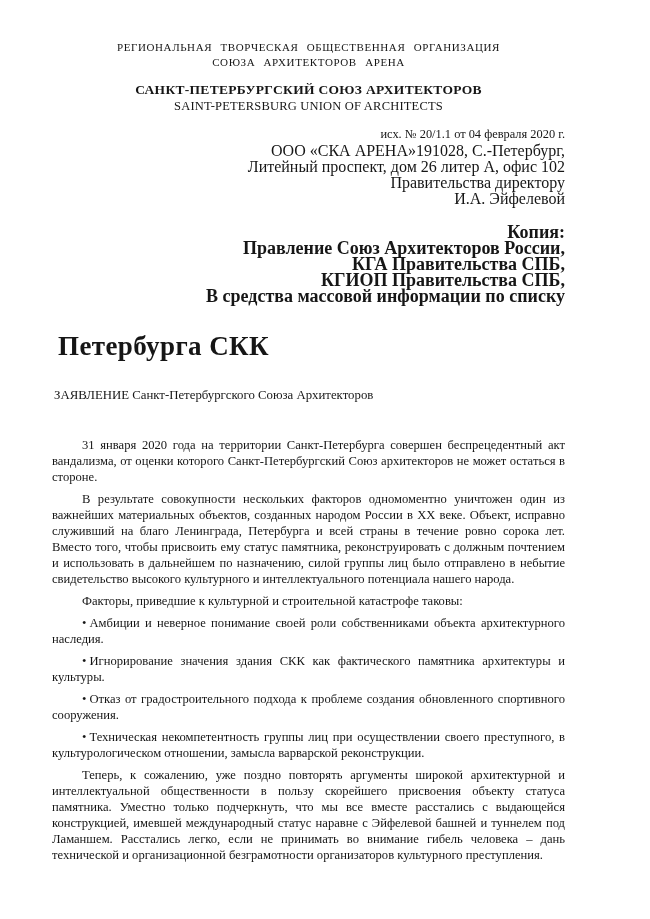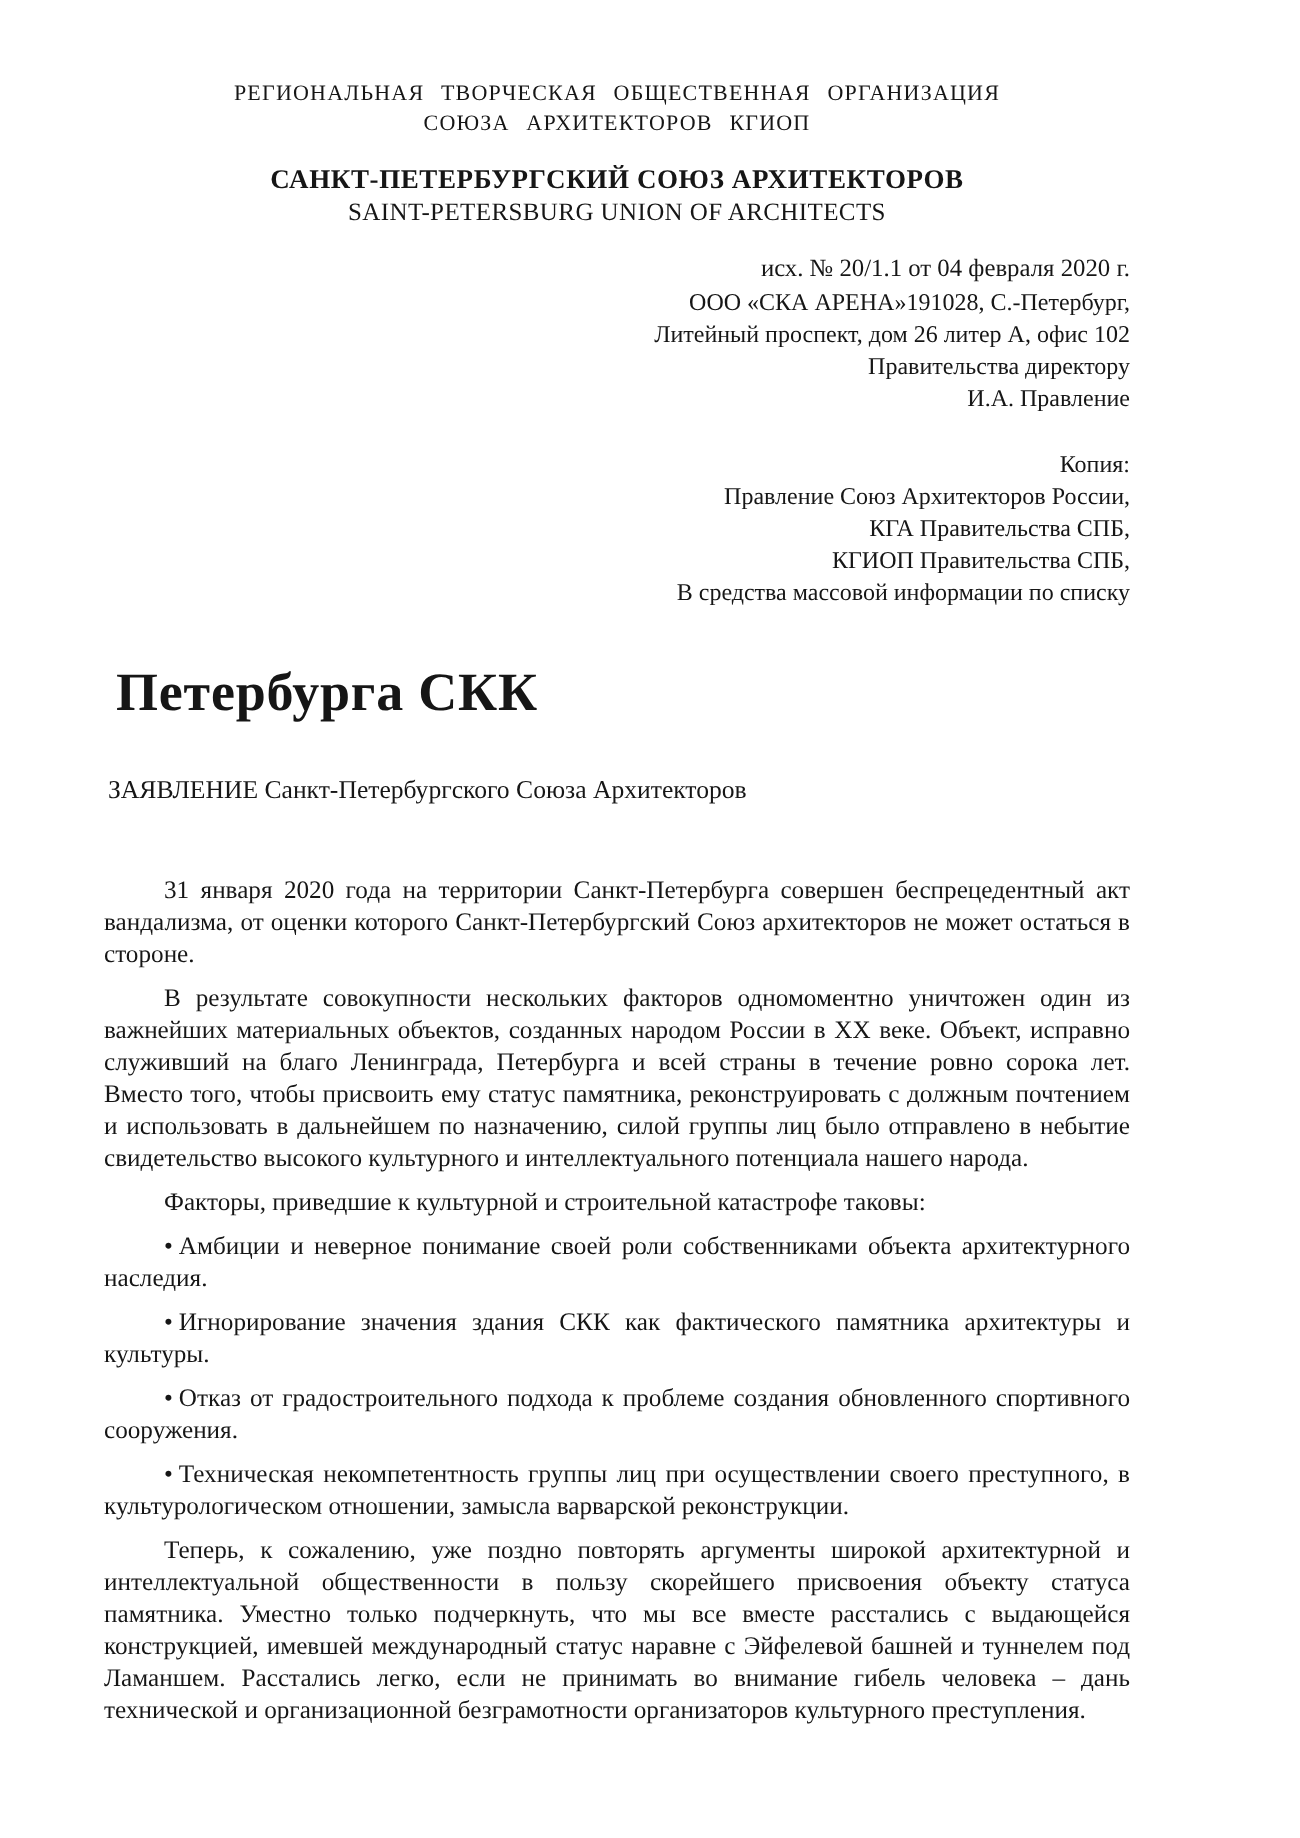--- a/index.html
+++ b/index.html
@@ -41,28 +41,29 @@
   }
   .ref-line {
     margin-top: 12px;
     font-size: 12.4px;
     line-height: 16px;
     text-align: right;
   }
   .recipient {
     margin-top: 1px;
     text-align: right;
-    font-size: 12px;
+    font-size: 16px;
     line-height: 16px;
   }
   .copies {
     margin-top: 17px;
     text-align: right;
-    font-size: 12px;
+    font-size: 18px;
     line-height: 16px;
+    font-weight: bold;
   }
   .doc-title {
     margin: 26px 0 0 6px;
     font-size: 27px;
     font-weight: bold;
     line-height: 32px;
     letter-spacing: 0.4px;
     text-align: left;
   }
   .doc-subtitle {
@@ -85,32 +86,32 @@
     padding-right: 3px;
   }
 </style>
 </head>
 <body>
 
 <div class="page">
 
   <div class="letterhead">
     <div class="org-line">РЕГИОНАЛЬНАЯ ТВОРЧЕСКАЯ ОБЩЕСТВЕННАЯ ОРГАНИЗАЦИЯ</div>
-    <div class="org-line">СОЮЗА АРХИТЕКТОРОВ КГИОП</div>
+    <div class="org-line">СОЮЗА АРХИТЕКТОРОВ АРЕНА</div>
     <div class="union-ru">САНКТ-ПЕТЕРБУРГСКИЙ СОЮЗ АРХИТЕКТОРОВ</div>
     <div class="union-en">SAINT-PETERSBURG UNION OF ARCHITECTS</div>
   </div>
 
   <div class="ref-line">исх. № 20/1.1 от 04 февраля 2020 г.</div>
 
   <div class="recipient">
     <div>ООО «СКА АРЕНА»191028, С.-Петербург,</div>
     <div>Литейный проспект, дом 26 литер А, офис 102</div>
     <div>Правительства директору</div>
-    <div>И.А. Правление</div>
+    <div>И.А. Эйфелевой</div>
   </div>
 
   <div class="copies">
     <div>Копия:</div>
     <div>Правление Союз Архитекторов России,</div>
     <div>КГА Правительства СПБ,</div>
     <div>КГИОП Правительства СПБ,</div>
     <div>В средства массовой информации по списку</div>
   </div>
 

